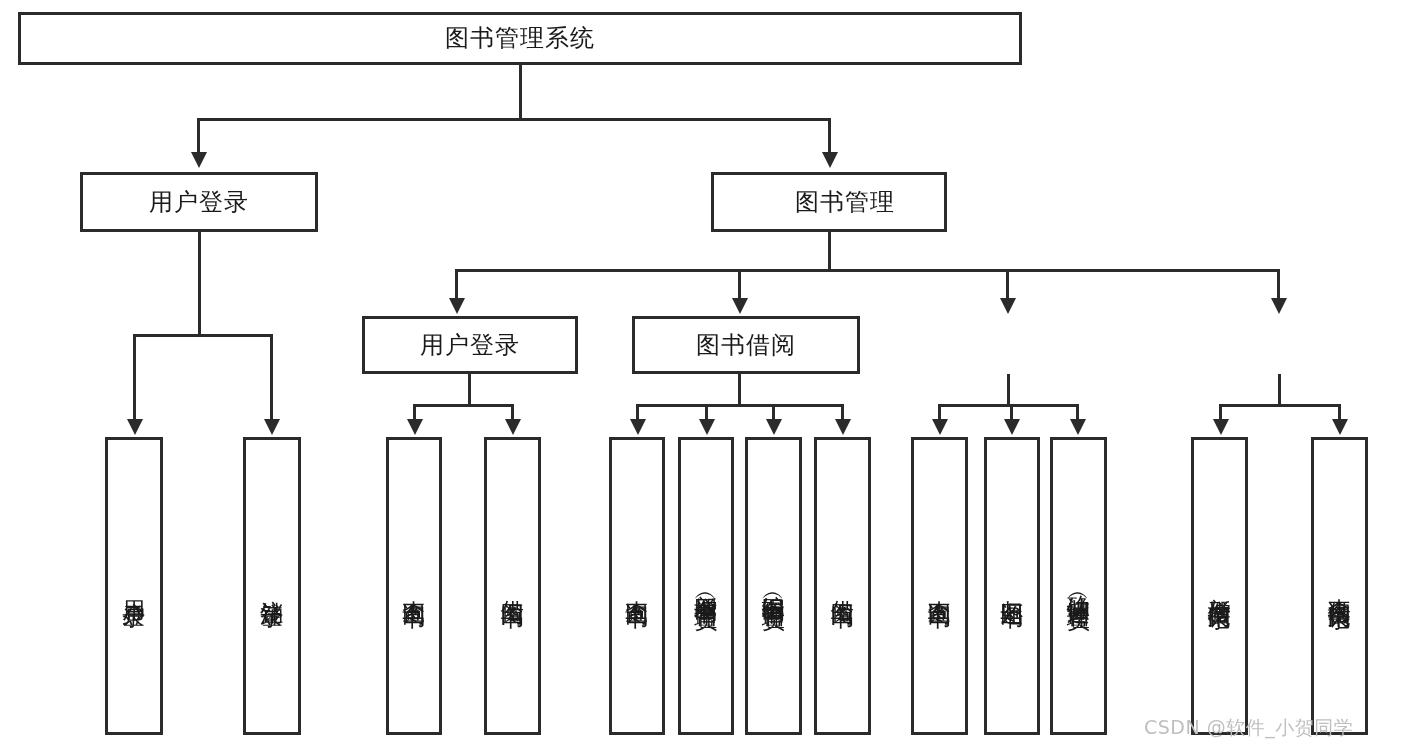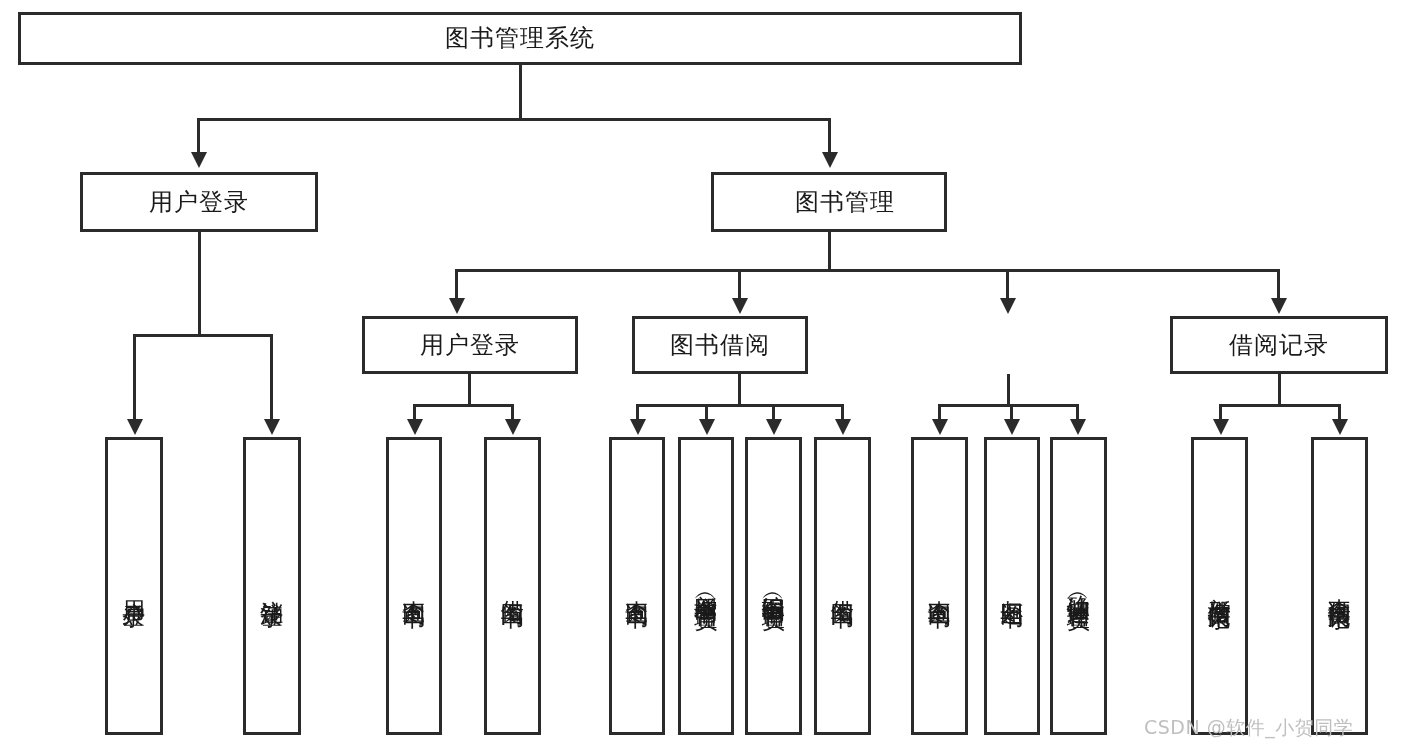--- a/index.html
+++ b/index.html
@@ -146,28 +146,25 @@
   </div>
 
   <div class="node horiz" style="left:711px; top:172px; width:236px; height:60px;padding-left:32px;">
     <span>图书管理</span>
   </div>
 
   <div class="node horiz" style="left:362px; top:316px; width:216px; height:58px;">
     <span>用户登录</span>
   </div>
 
-  <div class="node horiz" style="left:632px; top:316px; width:176px; height:58px;">
+  <div class="node horiz" style="left:632px; top:316px; width:228px; height:58px;">
     <span>图书借阅</span>
   </div>
 
 
-  <div class="node horiz" style="left:1170px; top:316px; width:218px; height:58px;">
-    <span>借阅记录</span>
-  </div>
 
   <div class="node vert" style="left:105px; top:437px; width:58px; height:298px;">
     <span class="vtext">用户登录</span>
   </div>
   <div class="node vert" style="left:243px; top:437px; width:58px; height:298px;">
     <span class="vtext">注销登录</span>
   </div>
   <div class="node vert" style="left:386px; top:437px; width:56px; height:298px;">
     <span class="vtext">查询图书</span>
   </div>

